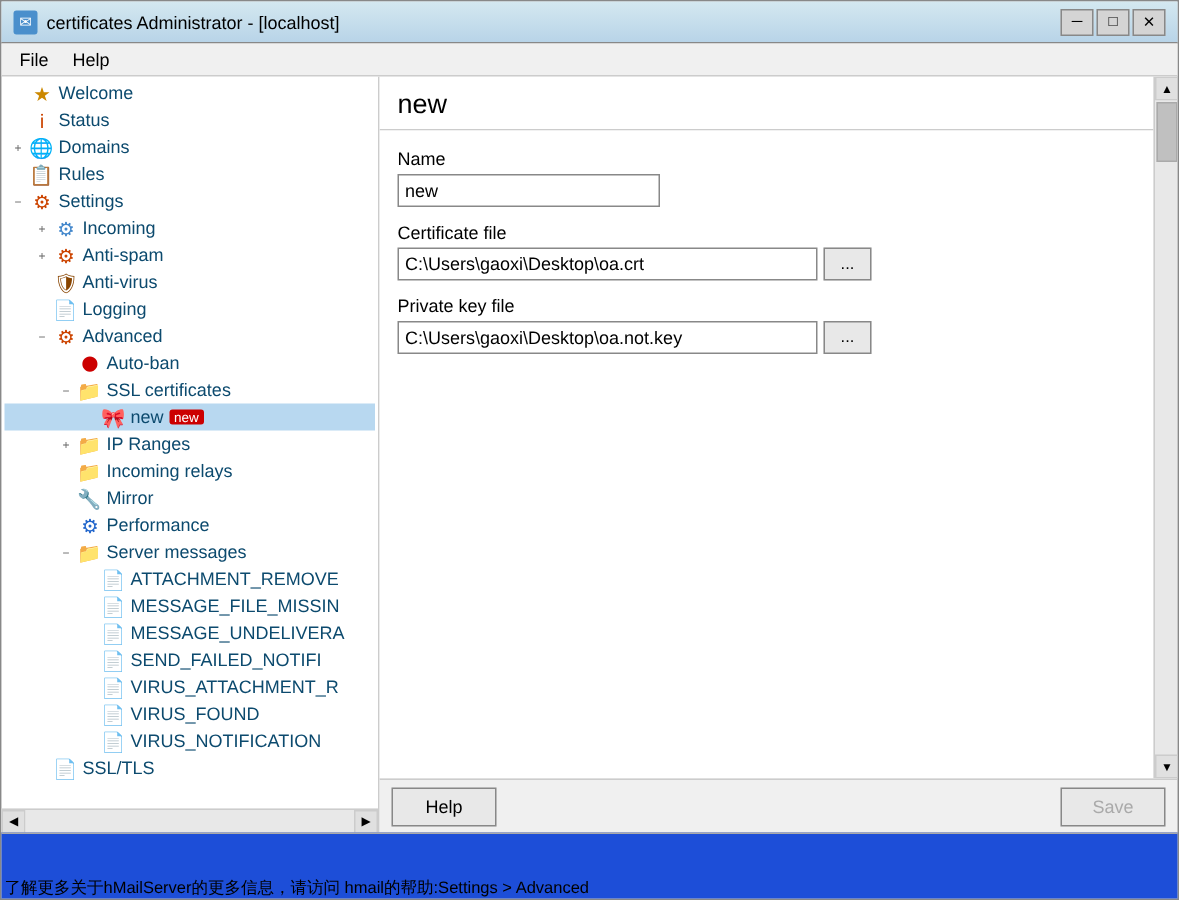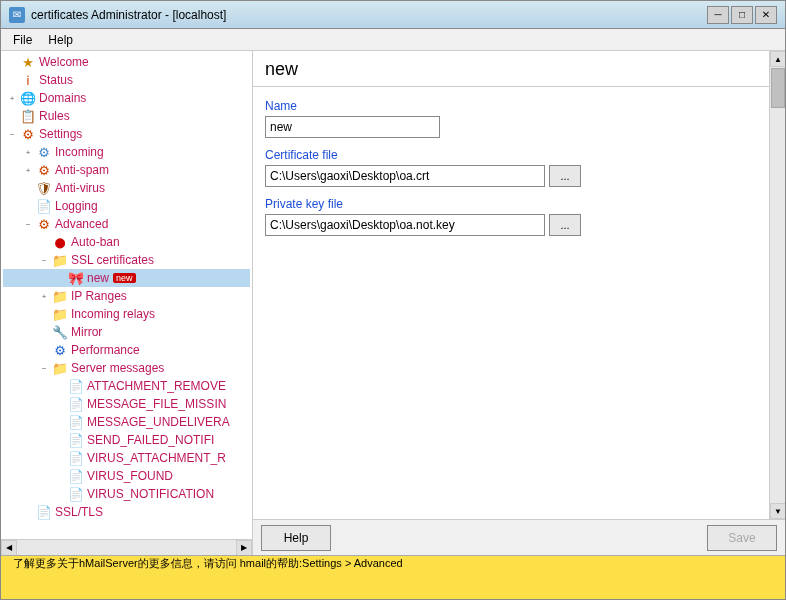--- a/index.html
+++ b/index.html
@@ -123,21 +123,21 @@
       height: 16px;
       margin-right: 3px;
       display: inline-flex;
       align-items: center;
       justify-content: center;
       flex-shrink: 0;
       font-size: 13px;
     }
     .tree-label {
       font-size: 12px;
-      color: #be185d;
+      color: #0c4a6e;
     }
     .new-badge {
       background: #cc0000;
       color: white;
       font-size: 9px;
       padding: 0 3px;
       border-radius: 2px;
       margin-left: 4px;
     }
     .content-panel {
@@ -158,21 +158,21 @@
       flex: 1;
       padding: 12px;
       background: white;
       margin: 0;
     }
     .form-row {
       margin-bottom: 10px;
     }
     .form-label {
       font-size: 12px;
-      color: #1d4ed8;
+      color: #000000;
       margin-bottom: 3px;
       display: block;
     }
     .form-input-row {
       display: flex;
       align-items: center;
       gap: 4px;
     }
     .form-input {
       height: 22px;
@@ -215,25 +215,25 @@
       cursor: pointer;
       font-size: 12px;
       padding: 0 12px;
     }
     .bottom-btn.disabled {
       color: #aaa;
       cursor: default;
     }
     .status-bar {
       height: 44px;
-      background: #fde047;
+      background: #1d4ed8;
       border-top: 1px solid #aaa;
       display: flex;
-      align-items: flex-start;
-      padding: 0 12px;
+      align-items: flex-end;
+      padding: 0 2px;
       font-size: 11px;
       color: #000;
     }
     .scrollbar-v {
       width: 16px;
       background: #f0f0f0;
       border-left: 1px solid #ccc;
       display: flex;
       flex-direction: column;
     }

